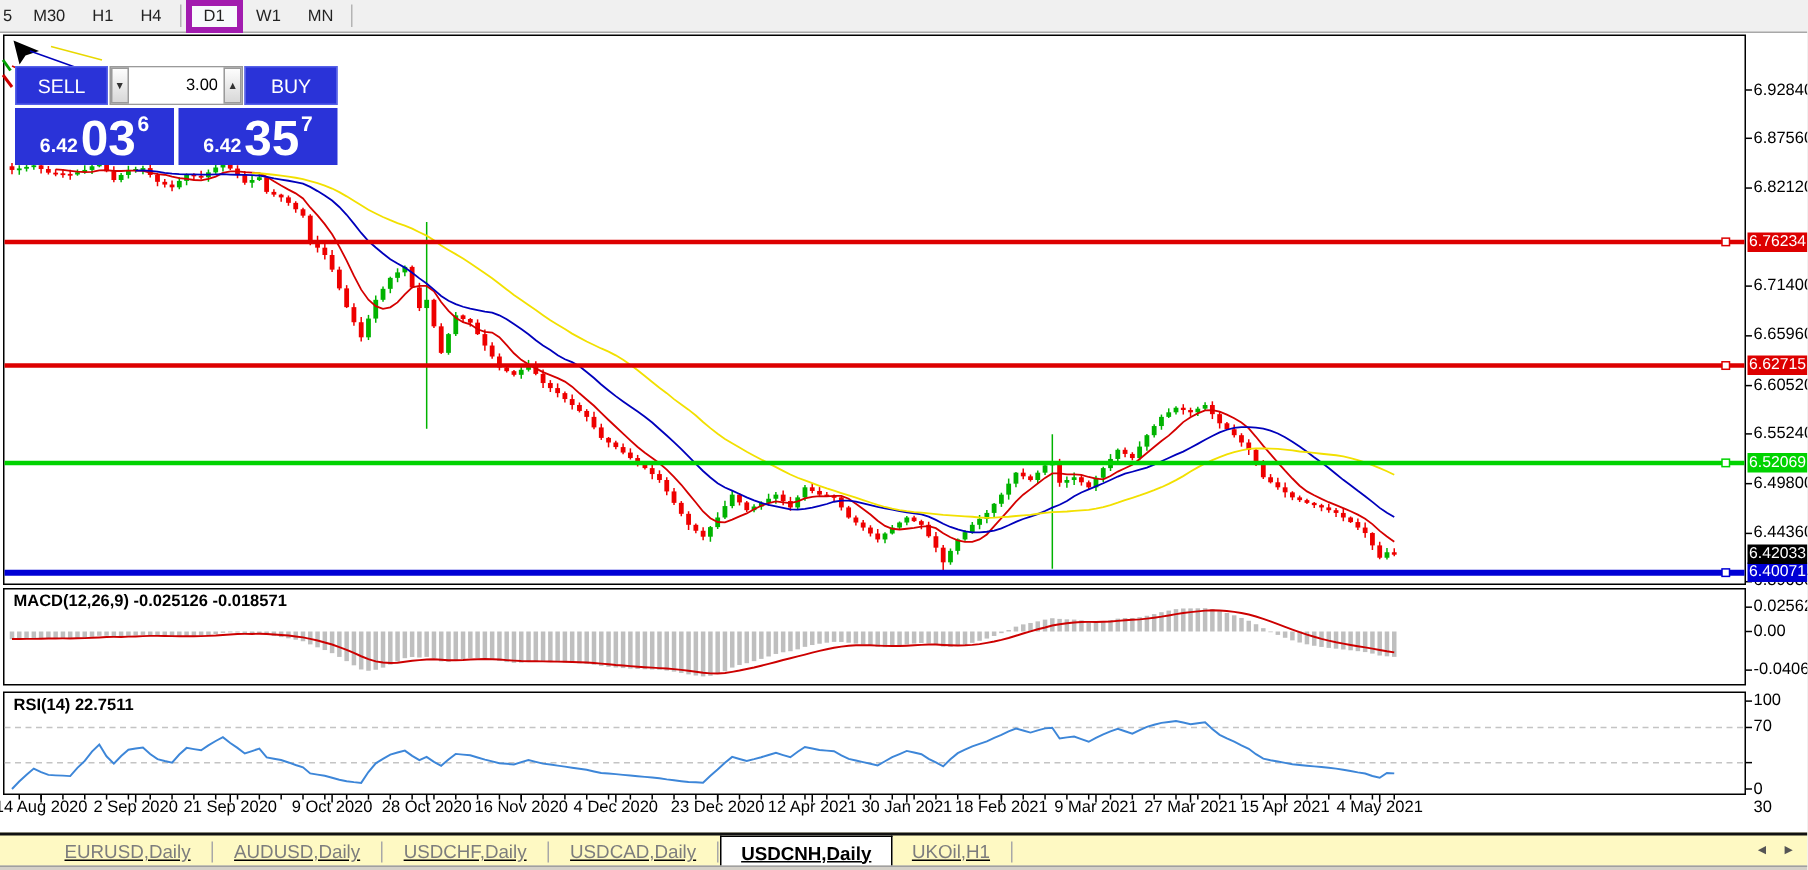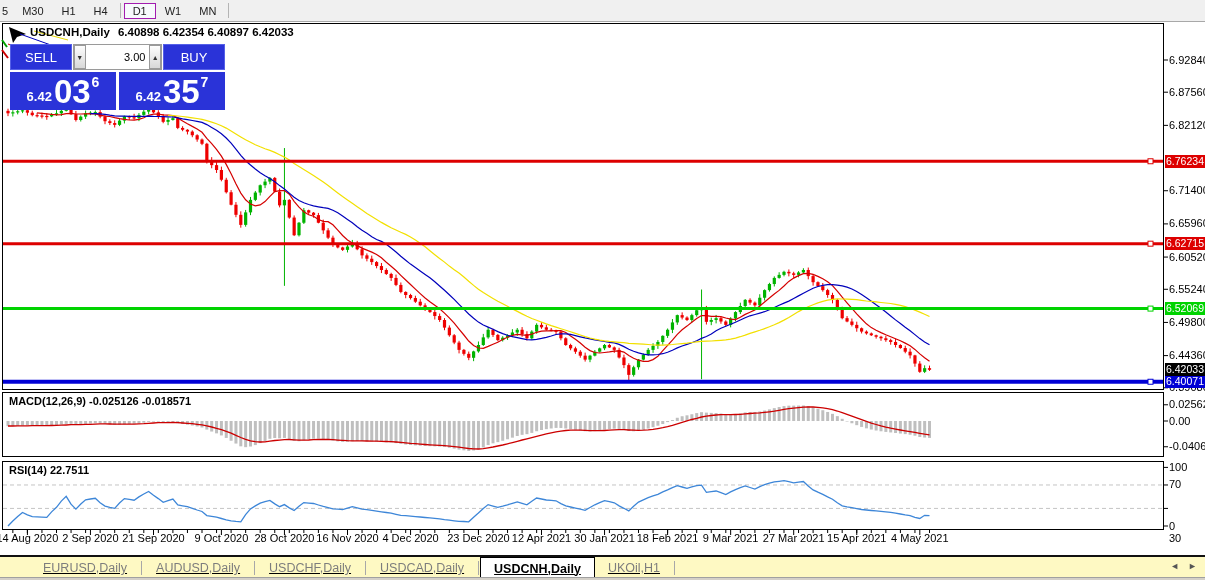--- a/index.html
+++ b/index.html
@@ -3,21 +3,21 @@
 <meta charset="utf-8">
 <style>
   html,body{margin:0;padding:0;background:#e8e8e8;}
   #app{position:relative;width:1205px;height:580px;background:#ffffff;overflow:hidden;
        font-family:"Liberation Sans",sans-serif;-webkit-font-smoothing:none;}
   
   #toolbar{position:absolute;left:0;top:0;width:1205px;height:21px;background:#f0f0f0;
            border-bottom:1px solid #a8a8a8;display:flex;align-items:center;font-size:11px;color:#222;}
   .tf-item{padding:2px 9px;cursor:default;white-space:nowrap;}
   .tf-item.first{padding:2px 5px 2px 2px;}
-  .tf-item.active{border:1px solid #a21caf;background:#f7fafc;padding:1px 8px;}
+  .tf-item.active{border:4px solid #a21caf;background:#f7fafc;padding:1px 8px;}
   .tf-sep{width:1px;height:15px;background:#b4b4b4;margin:0 3px;}
   
   .panel{position:absolute;left:2px;width:1160px;background:#fff;border:1px solid #000;z-index:1;}
   #main-panel{top:23px;height:365px;}
   #macd-panel{top:392px;height:63px;}
   #rsi-panel{top:461px;height:67px;}
   #chart-svg{position:absolute;left:0;top:0;z-index:5;pointer-events:none;}
   
   #chart-header{position:absolute;left:30px;top:26px;z-index:10;font-size:11.5px;font-weight:600;color:#000;}
   #chart-header .ohlc{margin-left:8px;font-weight:600;}
@@ -798,23 +798,20 @@
       <line x1="478.45" y1="530" x2="478.45" y2="535" stroke="#000" stroke-width="1"></line>
       <line x1="541.5" y1="530" x2="541.5" y2="535" stroke="#000" stroke-width="1"></line>
       <line x1="604.55" y1="530" x2="604.55" y2="535" stroke="#000" stroke-width="1"></line>
       <line x1="667.5999999999999" y1="530" x2="667.5999999999999" y2="535" stroke="#000" stroke-width="1"></line>
       <line x1="730.65" y1="530" x2="730.65" y2="535" stroke="#000" stroke-width="1"></line>
       <line x1="793.6999999999999" y1="530" x2="793.6999999999999" y2="535" stroke="#000" stroke-width="1"></line>
       <line x1="856.7499999999999" y1="530" x2="856.7499999999999" y2="535" stroke="#000" stroke-width="1"></line>
       <line x1="919.8" y1="530" x2="919.8" y2="535" stroke="#000" stroke-width="1"></line>
     </svg>
 
-  <div id="chart-header">
-    <span>USDCNH,Daily</span><span class="ohlc">6.40898 6.42354 6.40897 6.42033</span>
-  </div>
 
   <div id="trade-panel">
     <div class="tp-row1">
       <button class="tp-btn">SELL</button>
       <div class="spin">
         <button class="spin-btn"><span>▼</span></button>
         <input id="vol" readonly="" value="3.00" style="">
         <button class="spin-btn"><span>▲</span></button>
       </div>
       <button class="tp-btn">BUY</button>

